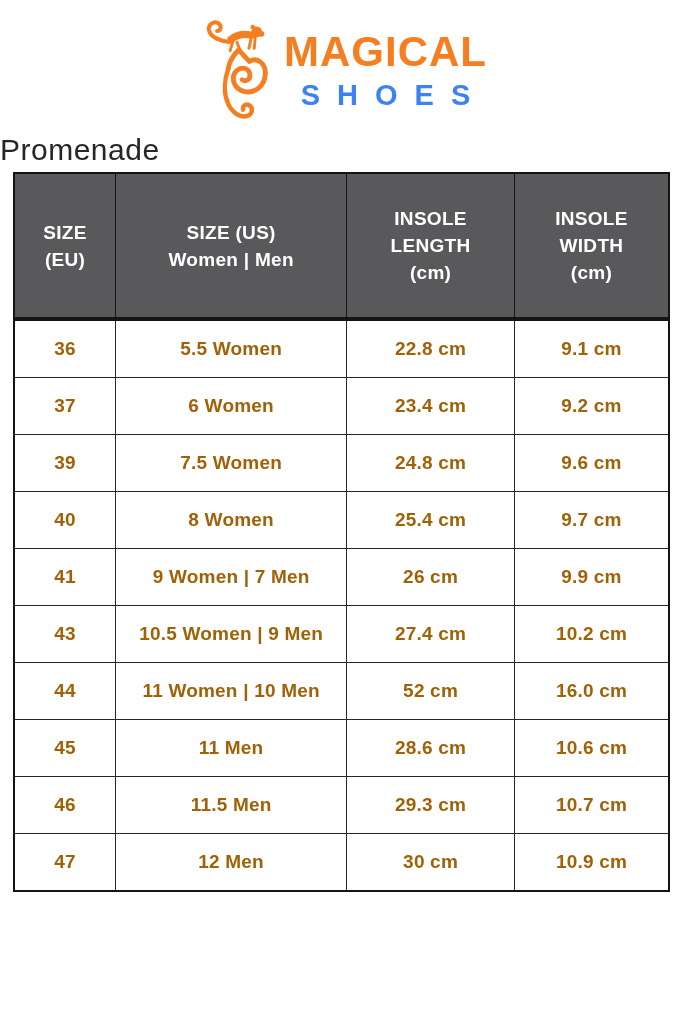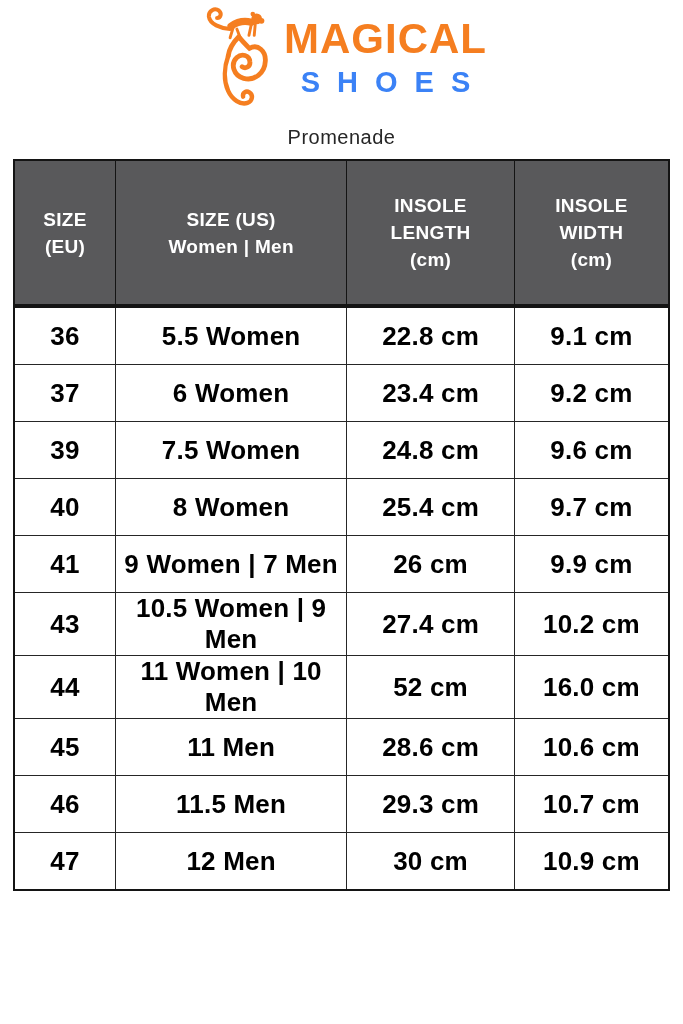--- a/index.html
+++ b/index.html
@@ -13,20 +13,21 @@
   .page { width: 683px; height: 1024px; }
 
   
   .logo-row {
     display: flex;
     justify-content: center;
     align-items: flex-start;
     gap: 14px;
     padding-top: 3px;
     height: 115px;
+    margin-top: 13px;
   }
   .monkey-svg { width: 74px; height: 112px; flex: 0 0 auto; }
   .logo-text {
     display: flex;
     flex-direction: column;
     align-items: center;
     margin-top: 15px;
   }
   .brand-line1 {
     color: #F57E20;
@@ -40,22 +41,22 @@
     color: #3b82f6;
     font-size: 29px;
     font-weight: 700;
     letter-spacing: 17px;
     margin-right: -17px;
     margin-top: 8px;
     line-height: 1;
     white-space: nowrap;
   }
   .subtitle {
-    text-align: center;
-    font-size: 20px;
+    text-align: left;
+    font-size: 30px;
     font-weight: 400;
     color: #262626;
     letter-spacing: 0.5px;
     height: 40px;
     line-height: 38px;
   }
 
   
   table.size-chart {
     width: 657px;
@@ -77,23 +78,23 @@
     text-align: center;
     vertical-align: middle;
     height: 143px;
     border: 1.6px solid #141414;
     border-bottom: 4px solid #141414;
     padding: 0;
   }
   th .hline { display: block; line-height: 27px; letter-spacing: 0.3px; }
   td {
     border: 1.6px solid #262626;
-    font-size: 26px;
+    font-size: 19px;
     font-weight: 700;
-    color: #000000;
+    color: #a16207;
     text-align: center;
     vertical-align: middle;
     height: 56px;
     padding: 0;
     letter-spacing: 0.2px;
   }
 </style>
 </head>
 <body>
 

